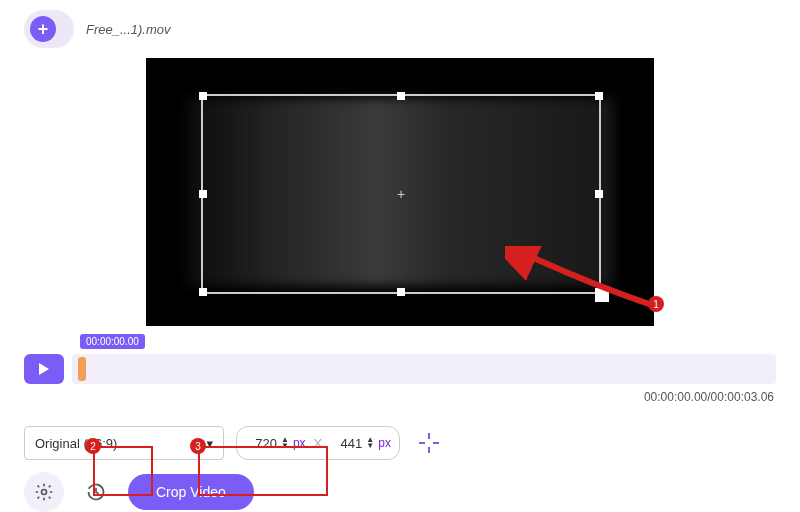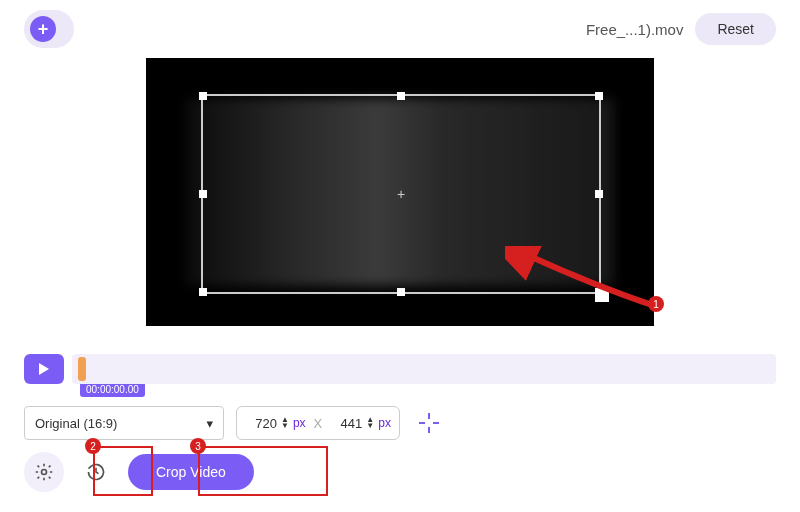--- a/index.html
+++ b/index.html
@@ -1,46 +1,46 @@
 <!DOCTYPE html>
 <html><head>
 <meta charset="utf-8">
 <style>
   * { box-sizing: border-box; margin: 0; padding: 0; }
   body { font-family: Arial, sans-serif; background: #fff; width: 800px; height: 512px; position: relative; overflow: hidden; }
   .top-bar { display: flex; align-items: center; padding: 10px 24px; gap: 12px; }
   .choose-file-btn { display: flex; align-items: center; gap: 8px; background: #ece8f7; border-radius: 20px; padding: 6px 18px 6px 6px; cursor: pointer; }
   .plus-circle { width: 26px; height: 26px; background: #7b5df6; border-radius: 50%; display: flex; align-items: center; justify-content: center; color: #fff; font-size: 18px; font-weight: bold; }
   .choose-file-btn span.label { color: #333; font-size: 14px; }
-  .filename { flex: 1; text-align: right; color: #555; font-size: 15px; }
+  .filename { flex: 1; text-align: left; color: #555; font-size: 13px; font-style: italic; }
   .reset-btn { background: #ece8f7; border-radius: 20px; padding: 8px 22px; color: #333; font-size: 14px; cursor: pointer; }
   .video-area { margin: 0 auto; width: 508px; height: 268px; background: #000; position: relative; }
   .video-blur { position: absolute; left: 40px; top: 40px; right: 40px; bottom: 40px; background: linear-gradient(90deg, #111 0%, #3a3a3a 25%, #555 45%, #3a3a3a 60%, #222 100%); filter: blur(6px); opacity: 0.7; }
   .crop-box { position: absolute; left: 55px; top: 36px; width: 400px; height: 200px; border: 2px solid #ccc; }
   .crop-handle { position: absolute; width: 8px; height: 8px; background: #fff; }
   .crop-handle.tl { left: -4px; top: -4px; }
   .crop-handle.tm { left: 50%; top: -4px; margin-left: -4px; }
   .crop-handle.tr { right: -4px; top: -4px; }
   .crop-handle.ml { left: -4px; top: 50%; margin-top: -4px; }
   .crop-handle.mr { right: -4px; top: 50%; margin-top: -4px; }
   .crop-handle.bl { left: -4px; bottom: -4px; }
   .crop-handle.bm { left: 50%; bottom: -4px; margin-left: -4px; }
   .crop-handle.br { right: -10px; bottom: -10px; width: 14px; height: 14px; }
   .crop-center { position: absolute; left: 50%; top: 50%; color: #ccc; font-size: 14px; margin-left: -4px; margin-top: -8px; }
   .timeline-wrap { margin: 28px 24px 0 24px; position: relative; }
-  .time-label { position: absolute; left: 56px; top: -20px; background: #7b5df6; color: #fff; font-size: 10px; padding: 2px 6px; border-radius: 3px; margin-top: 48px; }
+  .time-label { position: absolute; left: 56px; top: -20px; background: #7b5df6; color: #fff; font-size: 10px; padding: 2px 6px; border-radius: 3px; }
   .timeline-row { display: flex; align-items: center; gap: 8px; }
   .play-btn { width: 40px; height: 30px; background: #7b5df6; border-radius: 6px; display: flex; align-items: center; justify-content: center; cursor: pointer; }
   .play-triangle { width: 0; height: 0; border-left: 10px solid #fff; border-top: 6px solid transparent; border-bottom: 6px solid transparent; }
   .timeline-track { flex: 1; height: 30px; background: #f2effb; border-radius: 4px; position: relative; }
   .timeline-handle { position: absolute; left: 6px; top: 3px; width: 8px; height: 24px; background: #f0a050; border-radius: 3px; }
   .time-display { text-align: right; color: #555; font-size: 12px; margin-top: 6px; padding-right: 2px; }
   .controls-row { margin: 22px 24px 0 24px; display: flex; align-items: center; gap: 12px; }
   .aspect-select { width: 200px; height: 34px; border: 1px solid #ccc; border-radius: 4px; display: flex; align-items: center; justify-content: space-between; padding: 0 10px; font-size: 13px; color: #333; cursor: pointer; }
-  .dim-box { height: 34px; border: 1px solid #ccc; border-radius: 6px; display: flex; align-items: center; padding: 0 8px; font-size: 13px; color: #333; gap: 4px; }
+  .dim-box { height: 34px; border: 1px solid #ccc; border-radius: 12px; display: flex; align-items: center; padding: 0 8px; font-size: 13px; color: #333; gap: 4px; }
   .dim-val { width: 32px; text-align: right; }
   .dim-arrows { font-size: 8px; line-height: 6px; display: flex; flex-direction: column; cursor: pointer; }
   .dim-unit { color: #6d28d9; font-size: 12px; }
   .dim-sep { color: #aaa; margin: 0 4px; }
   .center-icon { width: 34px; height: 34px; display: flex; align-items: center; justify-content: center; cursor: pointer; }
   .bottom-row { margin: 12px 24px 16px 24px; display: flex; align-items: center; gap: 12px; }
   .icon-btn { width: 40px; height: 40px; border-radius: 50%; background: #f2effb; display: flex; align-items: center; justify-content: center; cursor: pointer; }
   .crop-action { background: #7b5df6; color: #fff; padding: 10px 28px; border-radius: 22px; font-size: 14px; cursor: pointer; }
   .highlight-box { position: absolute; border: 2px solid #d62020; pointer-events: none; }
   .h1 { left: 93px; top: 446px; width: 60px; height: 50px; }
@@ -52,21 +52,20 @@
   .arrow { position: absolute; left: 505px; top: 246px; pointer-events: none; }
 </style>
 </head>
 <body>
 
 <div class="top-bar">
   <div class="choose-file-btn">
     <div class="plus-circle">+</div>
   </div>
   <div class="filename">Free_...1).mov</div>
-  <div class="reset-btn">Reset</div>
 </div>
 
 <div class="video-area">
   <div class="video-blur"></div>
   <div class="crop-box">
     <div class="crop-handle tl"></div>
     <div class="crop-handle tm"></div>
     <div class="crop-handle tr"></div>
     <div class="crop-handle ml"></div>
     <div class="crop-handle mr"></div>
@@ -80,20 +79,21 @@
 <div class="timeline-wrap">
   <div class="time-label">00:00:00.00</div>
   <div class="timeline-row">
     <div class="play-btn">
       <div class="play-triangle"></div>
     </div>
     <div class="timeline-track">
       <div class="timeline-handle"></div>
     </div>
   </div>
+  <div class="time-display">00:00:00.00/00:00:03.06</div>
 </div>
 
 <div class="controls-row">
   <div class="aspect-select">
     <span>Original (16:9)</span>
     <span>▾</span>
   </div>
   <div class="dim-box">
     <span class="dim-val">720</span>
     <span class="dim-arrows">

